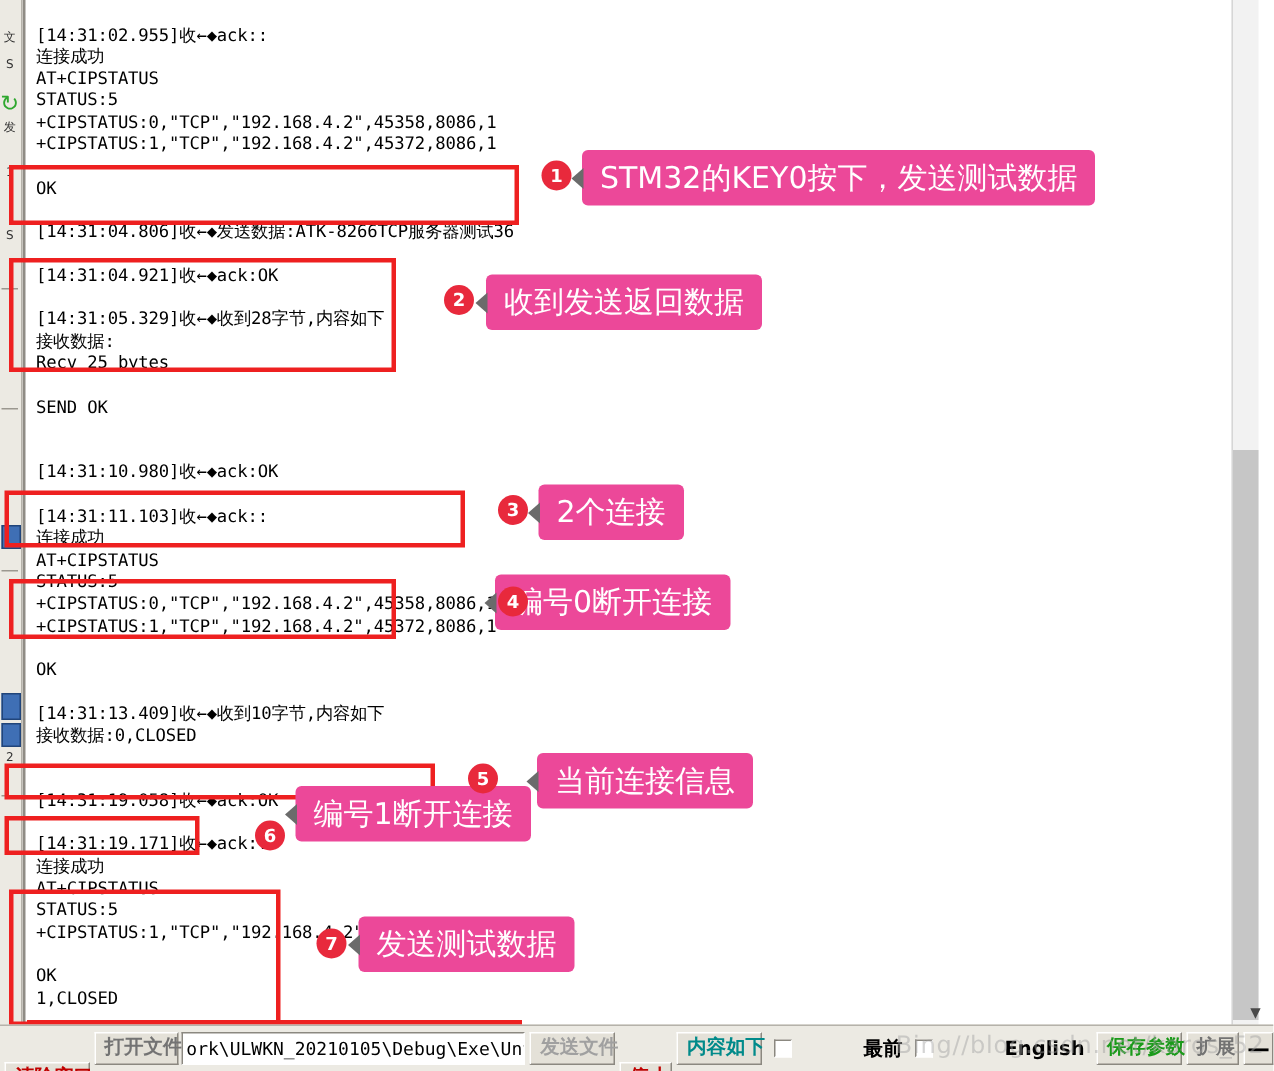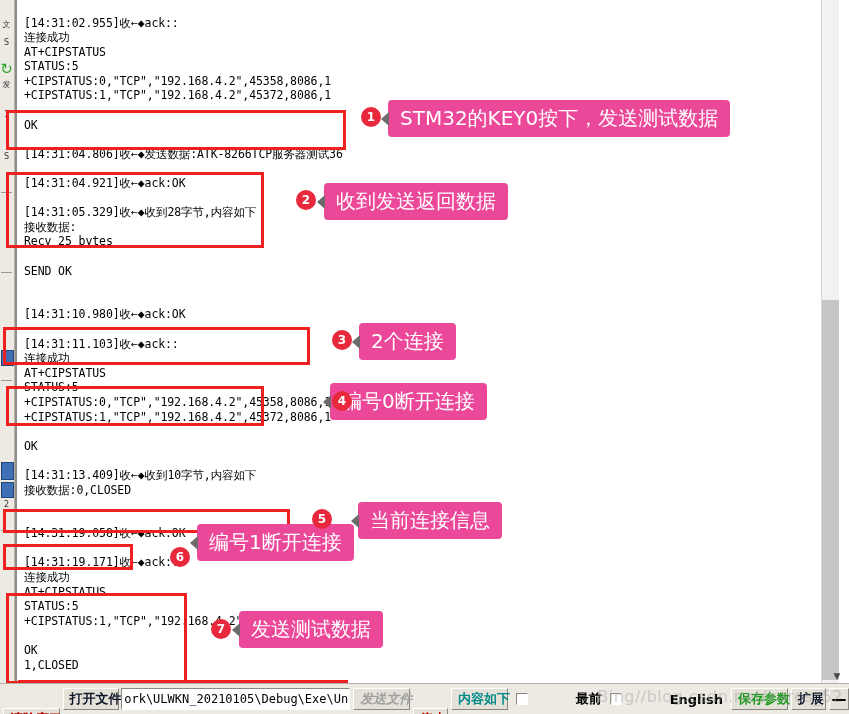--- a/index.html
+++ b/index.html
@@ -185,22 +185,22 @@
     font-size: 13px;
     font-weight: bold;
     line-height: 20px;
     color: #000000;
     white-space: nowrap;
     box-sizing: border-box;
   }
   .tbtn.red { color: #c00000; margin-top: 40px; }
   .tbtn.teal { color: #008a8a; }
   .tbtn.green { color: #1a9a1a; text-align: center; }
-  .tbtn.grey { color: #a0a0a0; font-weight: bold; font-style: italic; }
-  .tbtn.plain { color: #0f172a; }
+  .tbtn.grey { color: #a0a0a0; font-weight: bold; }
+  .tbtn.plain { color: #737373; }
 
   #file-path-input {
     height: 22px;
     width: 278px;
     margin-left: 2px;
     padding: 0 2px;
     background: #ffffff;
     border: 1px solid;
     border-color: #8b8880 #ffffff #ffffff #8b8880;
     font-family: "DejaVu Sans Mono", monospace;

